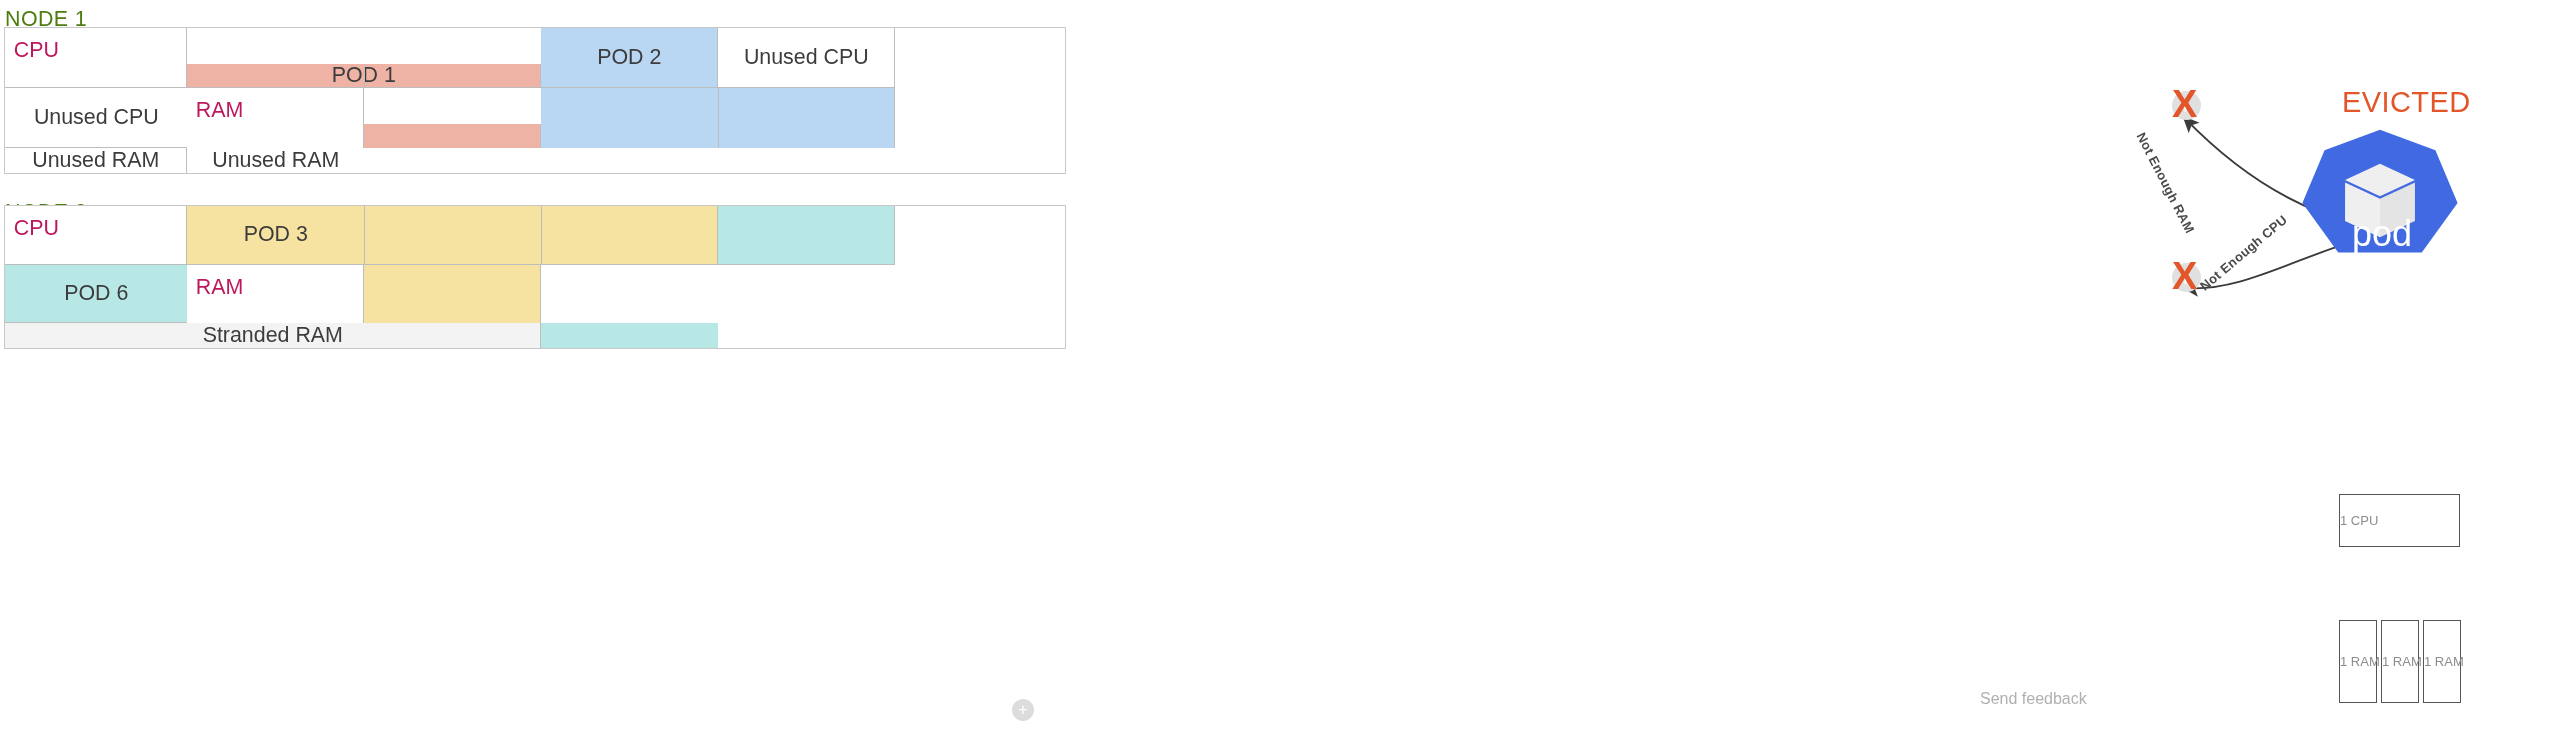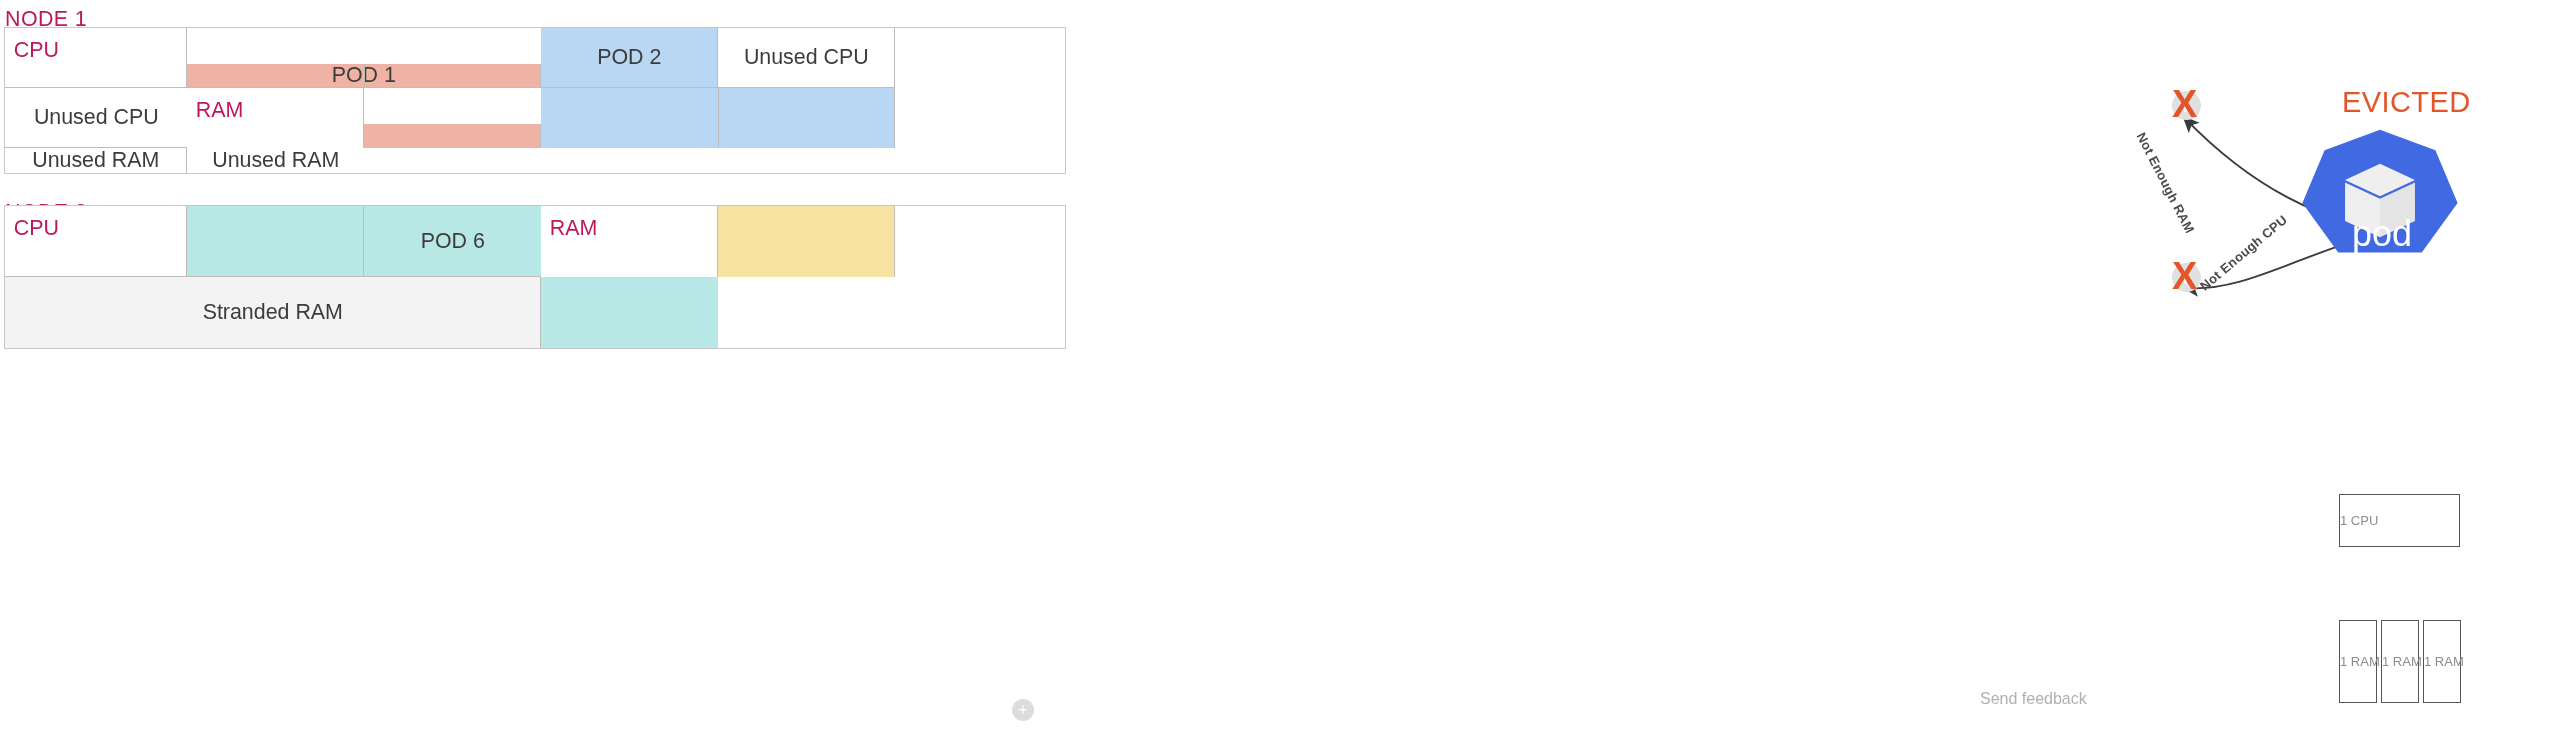--- a/index.html
+++ b/index.html
@@ -7,21 +7,21 @@
     width: 2576px; height: 745px;
     background: #ffffff;
     font-family: "Liberation Sans", sans-serif;
     overflow: hidden;
   }
   #canvas { position: relative; width: 2576px; height: 745px; }
 
   .node-label {
     position: absolute;
     font-size: 21.4px;
-    color: #be185d;
+    color: #4d7c0f;
     letter-spacing: 0.4px;
     white-space: nowrap;
   }
 
   .grid {
     position: absolute;
     display: grid;
     grid-template-columns: 182px repeat(4, 177px);
     grid-template-rows: 1fr 1fr;
     border: 0.9px solid #c8c8c8;
@@ -184,20 +184,25 @@
     <div class="cell white last-row last-col">
       <span>Unused RAM</span>
     </div>
   </div>
 
   <div class="node-label" style="left:5.1px; top:200px;">NODE 2</div>
 
   <div class="grid" id="grid-node-2" style="left:4.3px; top:205px; width:1062px; height:144px;">
 
     <div class="cell rowlabel">CPU</div>
+    <div class="cell yellow" style="grid-column: span 3;">
+      <div class="subdiv" style="left:33.333%;"></div>
+      <div class="subdiv" style="left:66.666%;"></div>
+      <span style="position:relative; left:-33.3%;">POD 3</span>
+    </div>
     <div class="cell teal">
       <span></span>
     </div>
     <div class="cell teal last-col">
       <span>POD 6</span>
     </div>
 
     <div class="cell rowlabel last-row">RAM</div>
     <div class="cell yellow last-row">
       <span></span>

